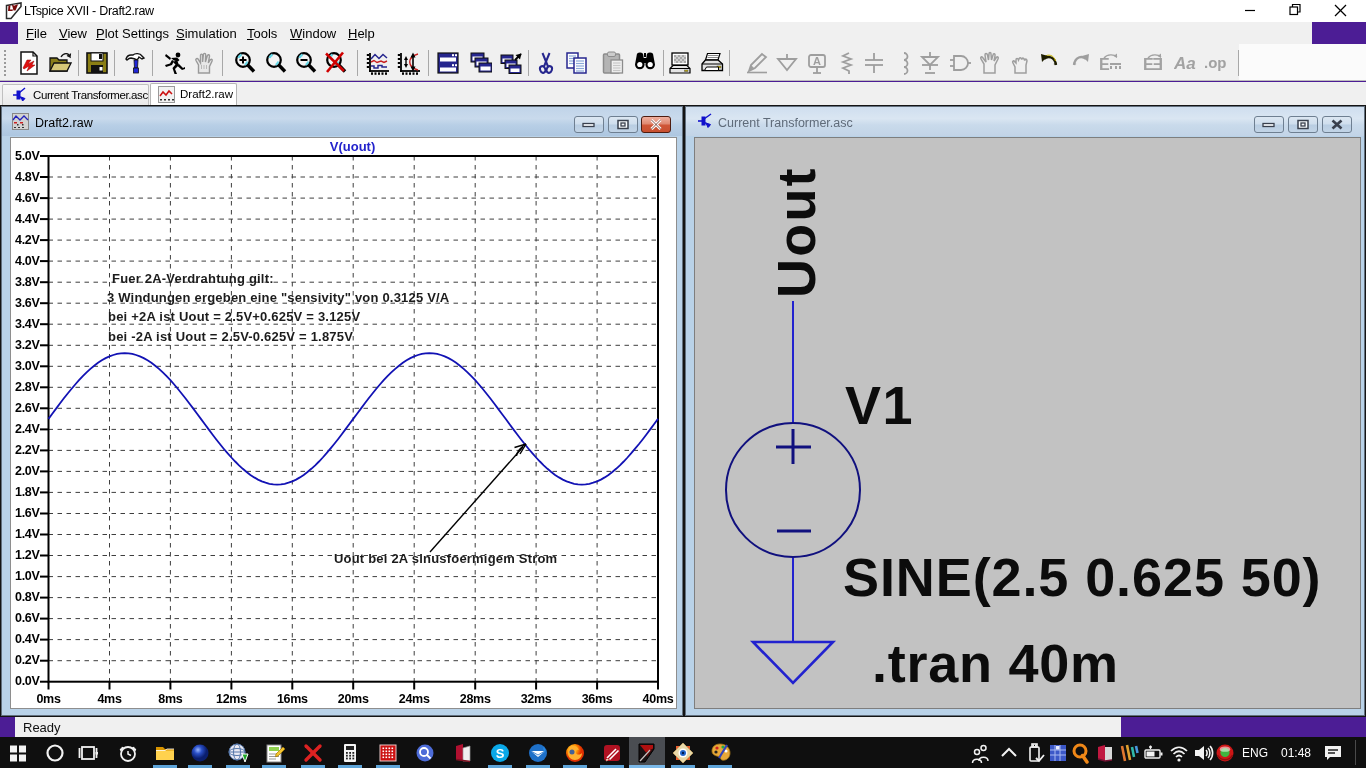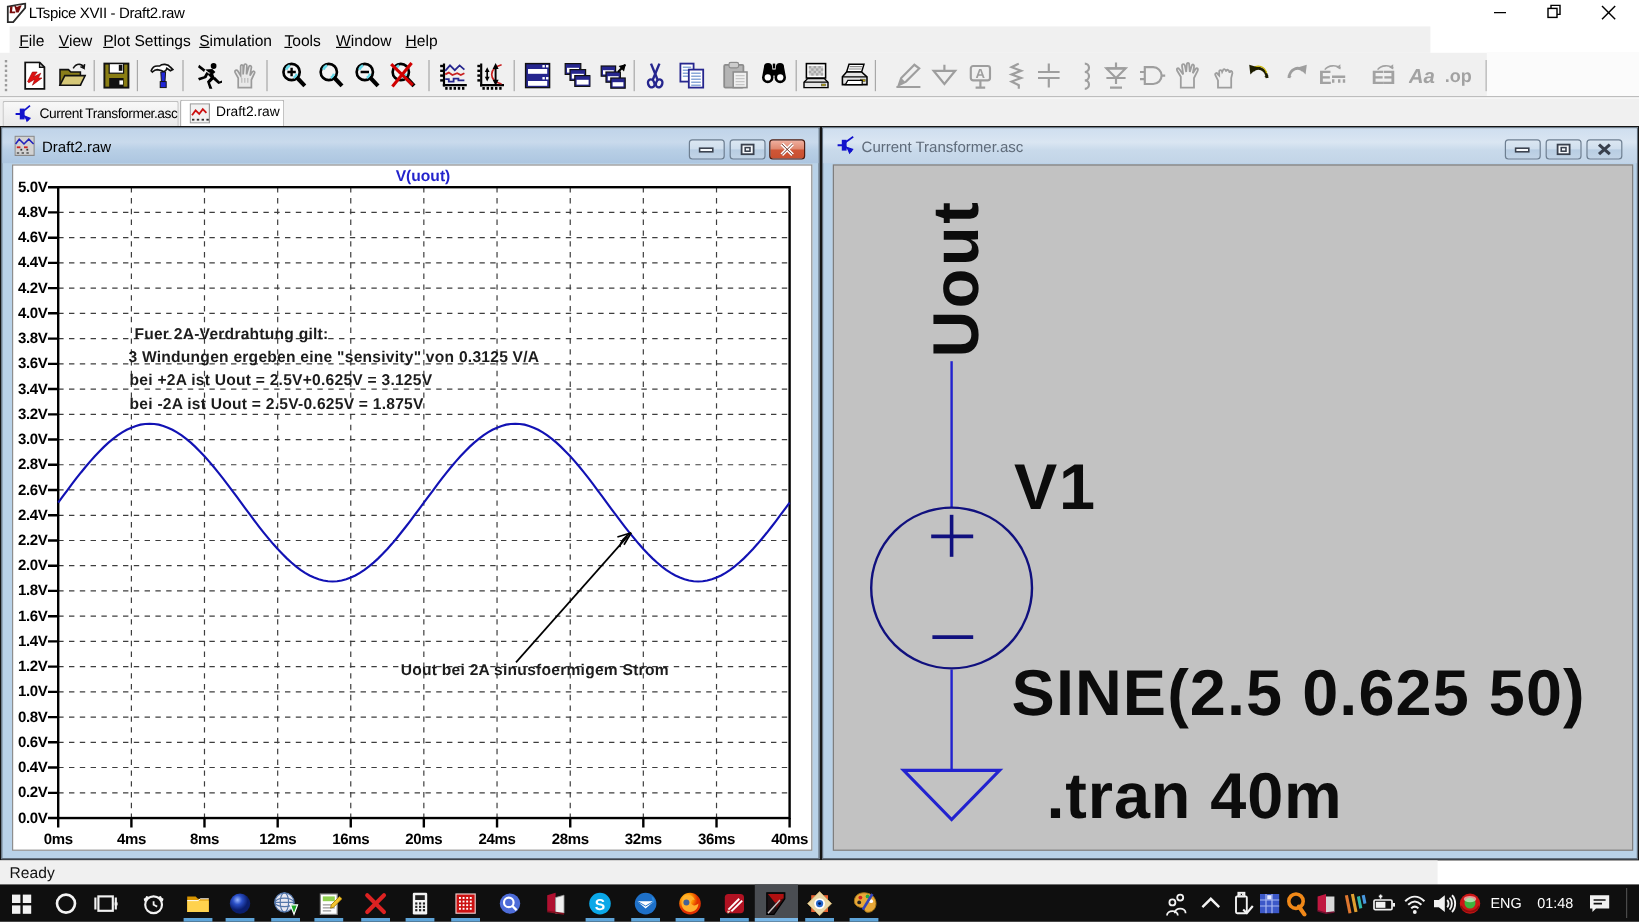--- a/index.html
+++ b/index.html
@@ -1,39 +1,39 @@
 <!DOCTYPE html>
 <html><head>
 <meta charset="utf-8">
 <style>
 *{margin:0;padding:0;box-sizing:border-box}
 html,body{width:1366px;height:768px;overflow:hidden;font-family:"Liberation Sans",sans-serif;background:#000}
 .abs{position:absolute}
-#app{position:absolute;left:0;top:0;width:1366px;height:768px;background:#ffffff}
+#app{position:absolute;left:0;top:0;width:1366px;height:768px;background:#4c1d95}
 #titlebar{position:absolute;left:0;top:0;width:1366px;height:22px;background:#ffffff}
 #titlebar .t{position:absolute;left:24px;top:4px;font-size:12.5px;letter-spacing:-0.3px;color:#000}
-#menubar{position:absolute;left:8px;top:22px;width:1184px;height:22px;background:#f0f0f0}
+#menubar{position:absolute;left:18px;top:22px;width:1294px;height:22px;background:#f0f0f0}
 #menubar span{position:absolute;top:4px;font-size:13px;color:#000}
 #menubar u{text-decoration:underline}
 #toolbar{position:absolute;left:0;top:44px;width:1366px;height:37px;background:#f0f0f0;border-bottom:1px solid #bdbdbd}
 .tsep{position:absolute;top:6px;width:1px;height:26px;background:#a8a8a8}
 .ticon{position:absolute;top:7px;width:24px;height:24px}
 #tabbar{position:absolute;left:0;top:82px;width:1366px;height:23px;background:#f0f0f0}
 .tab{position:absolute;top:2px;height:21px;font-size:12px;color:#000;white-space:nowrap;overflow:hidden}
 #tab1{left:2px;width:147px;letter-spacing:-0.4px;background:linear-gradient(#f8f8f8,#e9e9e9);border:1px solid #c0c0c0;border-bottom:none;border-radius:2px 2px 0 0}
 #tab2{left:150px;width:87px;background:#ffffff;border:1px solid #b5b5b5;border-bottom:none;border-radius:2px 2px 0 0;top:1px;height:22px}
 #mdi{position:absolute;left:0;top:105px;width:1366px;height:612px;background:#141414}
 .win{position:absolute;top:1px;height:610px;border:1px solid #63707e;background:#b9d2e8;box-shadow:inset 0 1px 0 #edf3f9}
 .wtitle{position:absolute;left:0;top:0;right:0;height:29px}
 .wtitle.act{background:linear-gradient(#c0d4e9 0%,#c9daec 40%,#b8cfe6 62%,#adc6e0 100%)}
 .wtitle.inact{background:linear-gradient(#cfdeef 0%,#dae6f2 40%,#c9daeb 62%,#c2d4e7 100%)}
 .wbtn{position:absolute;top:9px;width:30px;height:17px;border:1px solid #6e7f91;border-radius:3px;background:linear-gradient(#dce7f2 0%,#cfdeed 48%,#b8cde2 52%,#c2d4e6 100%)}
 .wbtn.red{background:linear-gradient(#f0b0a0 0%,#e08a72 45%,#cf5637 55%,#c85030 100%);border-color:#4d1c10}
 .wclient{position:absolute;border:1px solid #8e8e8e}
-#statusbar{position:absolute;left:0;top:717px;width:1198px;height:20px;background:#f0f0f0}
+#statusbar{position:absolute;left:15px;top:717px;width:1106px;height:20px;background:#f0f0f0}
 #statusbar .t{position:absolute;left:8px;top:3px;font-size:13px;color:#111}
 #taskbar{position:absolute;left:0;top:737px;width:1366px;height:31px;background:#0f0f0f}
 .tbi{position:absolute;top:5px;width:22px;height:22px}
 .tbu{position:absolute;top:28px;height:3px;background:#5ea4d8}
 .trayt{position:absolute;color:#fff;font-size:12px;top:9px}
 text{font-family:"Liberation Sans",sans-serif}
 </style>
 </head>
 <body>
 <div id="app">

